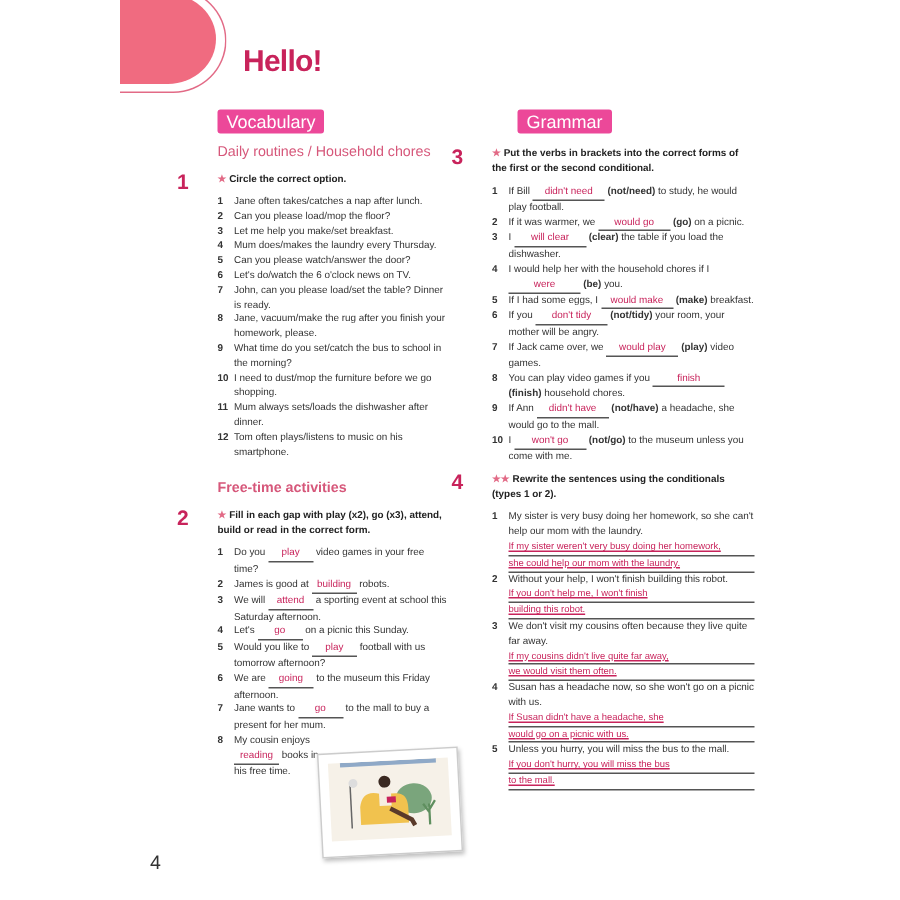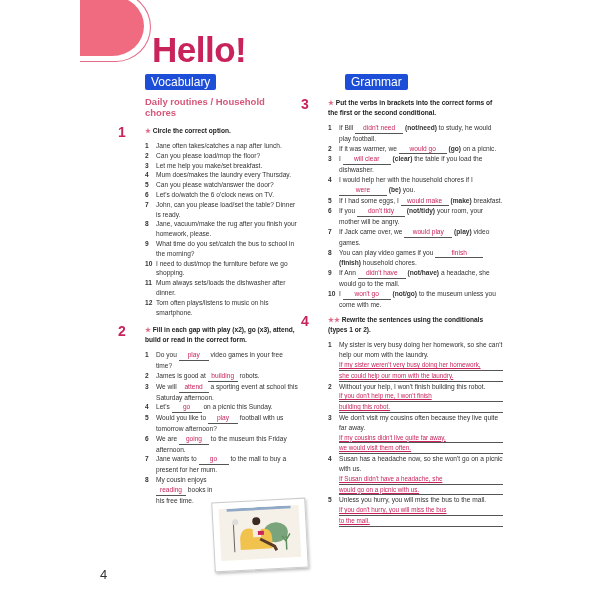--- a/index.html
+++ b/index.html
@@ -3,27 +3,27 @@
 <meta charset="utf-8">
 <style>
   html, body { margin:0; padding:0; }
   body { width:600px; height:600px; background:#ffffff; position:relative; overflow:hidden;
          font-family:"Liberation Sans", sans-serif; color:#333; }
   .blob-wrap { position:absolute; left:80px; top:-8px; width:70px; height:75px; }
   .blob { position:absolute; left:0; top:4px; width:64px; height:60px; background:#f06b80;
           border-radius:0 50% 50% 0 / 0 50% 50% 0; }
   .blob-ring { position:absolute; left:0; top:0; width:70px; height:68px; border:1px solid #e26a86;
                border-left:none; border-radius:0 55% 55% 0 / 0 55% 55% 0; }
-  .title { position:absolute; left:152px; top:30px; font-size:35px; font-weight:bold; color:#c8235b; letter-spacing:-0.5px;text-align:center; }
+  .title { position:absolute; left:162px; top:30px; font-size:20px; font-weight:bold; color:#c8235b; letter-spacing:-0.5px;text-align:center; }
   .col { position:absolute; top:72px; width:180px; }
   .col-left { left:118px; }
   .col-right { left:318px; width:185px; }
-  .section-tag { display:inline-block; background:#1d4ed8; color:#fff; font-size:12px; padding:1px 6px 1px 6px;
+  .section-tag { display:inline-block; background:#ec4899; color:#fff; font-size:12px; padding:1px 6px 1px 6px;
                  border-radius:2px; margin-left:27px; }
-  .subhead { color:#d6577a; font-size:9.5px; font-weight:bold; margin:6px 0 0 27px; }
+  .subhead { color:#d6577a; font-size:9.5px; font-weight:normal; margin:6px 0 0 27px; }
   .exercise { position:relative; margin-top:8px; }
   .ex-num { position:absolute; left:0; top:-2px; font-size:14px; font-weight:bold; color:#c8235b; }
   .ex-instr { margin-left:27px; font-size:6.6px; font-weight:bold; line-height:10px; color:#222; }
   .star { color:#e26a86; }
   .items { margin:5px 0 0 27px; padding:0; list-style:none; }
   .item { display:flex; font-size:6.6px; line-height:9.8px; color:#333; }
   .item .n { width:11px; flex-shrink:0; font-weight:bold; color:#333; }
   .item .t { flex:1; }
   .gap { color:#c8235b; display:inline-block; border-bottom:0.6px solid #555; text-align:center; min-width:30px; }
   .ans-line { color:#c8235b; border-bottom:0.6px solid #555; text-decoration:underline; display:block; font-size:6.3px; line-height:9.8px; }
@@ -97,20 +97,21 @@
           <span class="n">11</span>
           <span class="t">Mum always sets/loads the dishwasher after dinner.</span>
         </li>
         <li class="item">
           <span class="n">12</span>
           <span class="t">Tom often plays/listens to music on his smartphone.</span>
         </li>
       </ul>
   </div>
 
+  <div class="free-head">Free-time activities</div>
 
   <div class="exercise">
     <span class="ex-num">2</span>
     <div class="ex-instr">
       <span class="star">★</span>
       <span>Fill in each gap with play (x2), go (x3), attend, build or read in the correct form.</span>
     </div>
     <ul class="items" id="ex2-items">
         <li class="item">
           <span class="n">1</span>

